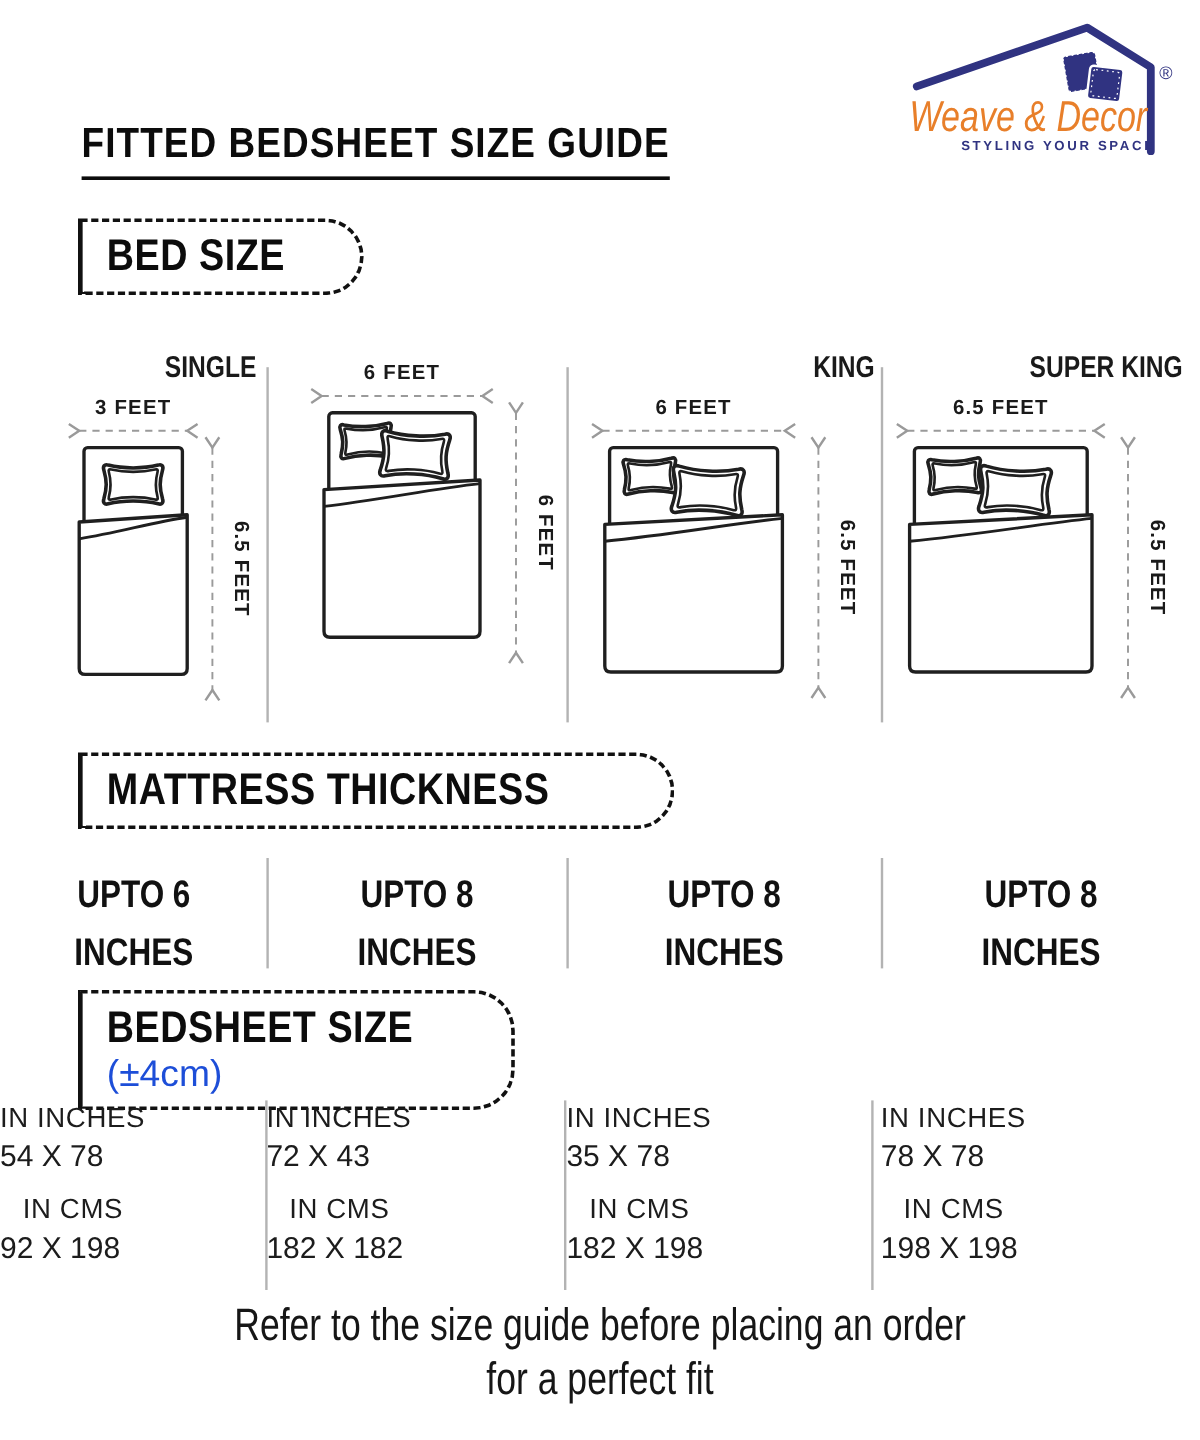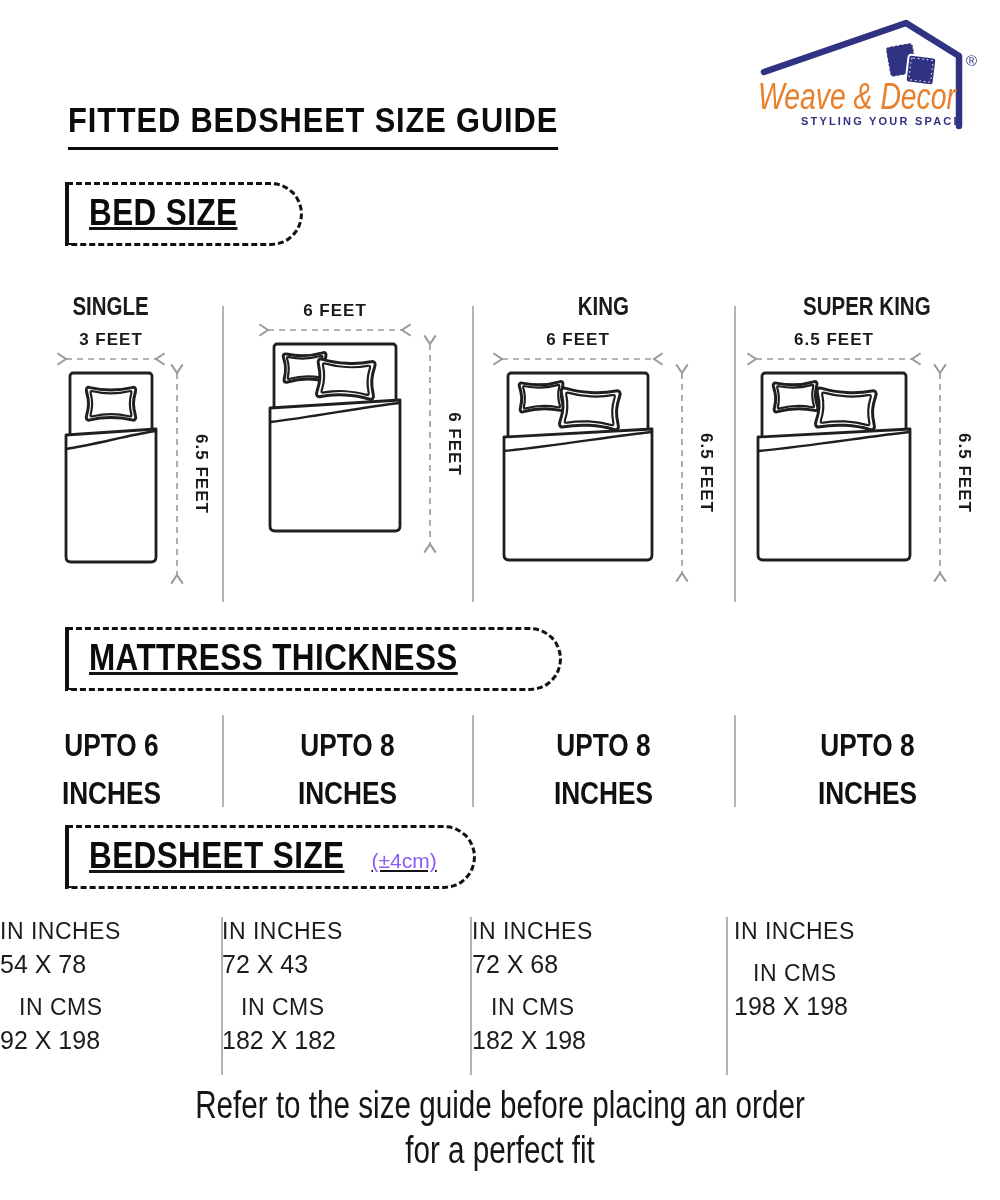--- a/index.html
+++ b/index.html
@@ -12,30 +12,30 @@
 
   
   .title{position:absolute;top:100px;left:68px;display:inline-block;
          font-size:35px;font-weight:bold;letter-spacing:1px;color:#0c0c0c;
          border-bottom:3px solid #0c0c0c;padding-bottom:7px;
          transform:scaleX(.88);transform-origin:left center;white-space:nowrap;}
 
   
   .pill{position:absolute;left:65px;display:inline-flex;align-items:baseline;
         border:3.5px dashed #111;border-left:4px solid #111;
-        border-radius:0 34px 34px 0;padding:7px 36px 9px 20px;background:#fff;white-space:nowrap;text-decoration:underline;}
+        border-radius:0 34px 34px 0;padding:7px 36px 9px 20px;background:#fff;white-space:nowrap;}
   .pill .big{font-size:37px;font-weight:bold;letter-spacing:.5px;color:#0c0c0c;
              display:inline-block;transform:scaleX(.85);transform-origin:left center;}
-  .pill .suffix{font-size:21px;font-weight:normal;color:#8b5cf6;margin-left:-18px;}
+  .pill .suffix{font-size:31px;font-weight:normal;color:#1d4ed8;margin-left:-18px;}
 
   
   .grid{position:absolute;left:0;width:1000px;display:grid;
         grid-template-columns:222px 250px 262px 266px;}
   .vline{position:absolute;width:2px;background:#b3b3b3;}
-  .bed-col{text-align:center;}
+  .bed-col{text-align:right;}
   .bed-col h3{margin:0;font-size:25px;color:#1a1a1a;}
   .cond{display:inline-block;transform:scaleX(.82);transform-origin:center;white-space:nowrap;}
   .bed-col svg{display:block;margin-top:6px;}
 
   .mat-cell{text-align:center;padding-top:16px;font-size:32px;font-weight:bold;
             line-height:1.5;color:#111;}
 
   .tbl-cell{text-align:left;padding-top:13px;color:#1c1c1c;}
   .t-label{font-size:23px;letter-spacing:.5px;}
   .t-val{font-size:25px;margin-top:5px;}
@@ -175,46 +175,47 @@
     </div>
     <div class="mat-cell">
       <span class="cond">UPTO 8</span><br>
       <span class="cond">INCHES</span>
     </div>
     <div class="vline" style="left:222px;top:10px;height:92px;"></div>
     <div class="vline" style="left:472px;top:10px;height:92px;"></div>
     <div class="vline" style="left:734px;top:10px;height:92px;"></div>
   </div>
 
-  <div class="pill" style="top:825px;">
+  <div class="pill" style="top:825px;flex-direction:column;">
     <span class="big">BEDSHEET SIZE</span>
     <span class="suffix">(±4cm)</span>
   </div>
 
   <div class="grid" style="top:905px;height:172px;">
     <div class="tbl-cell">
       <div class="t-label">IN INCHES</div>
       <div class="t-val">54 X 78</div>
       <div class="t-label t-gap">IN CMS</div>
       <div class="t-val">92 X 198</div>
     </div>
     <div class="tbl-cell">
       <div class="t-label">IN INCHES</div>
       <div class="t-val">72 X 43</div>
       <div class="t-label t-gap">IN CMS</div>
       <div class="t-val">182 X 182</div>
     </div>
     <div class="tbl-cell">
       <div class="t-label">IN INCHES</div>
-      <div class="t-val">72 X 68</div>
+      <div class="t-val">35 X 78</div>
       <div class="t-label t-gap">IN CMS</div>
       <div class="t-val">182 X 198</div>
     </div>
     <div class="tbl-cell">
       <div class="t-label">IN INCHES</div>
+      <div class="t-val">78 X 78</div>
       <div class="t-label t-gap">IN CMS</div>
       <div class="t-val">198 X 198</div>
     </div>
     <div class="vline" style="left:221px;top:12px;height:158px;"></div>
     <div class="vline" style="left:470px;top:12px;height:158px;"></div>
     <div class="vline" style="left:726px;top:12px;height:158px;"></div>
   </div>
 
   <div class="footer">
     <div>Refer to the size guide before placing an order</div>

